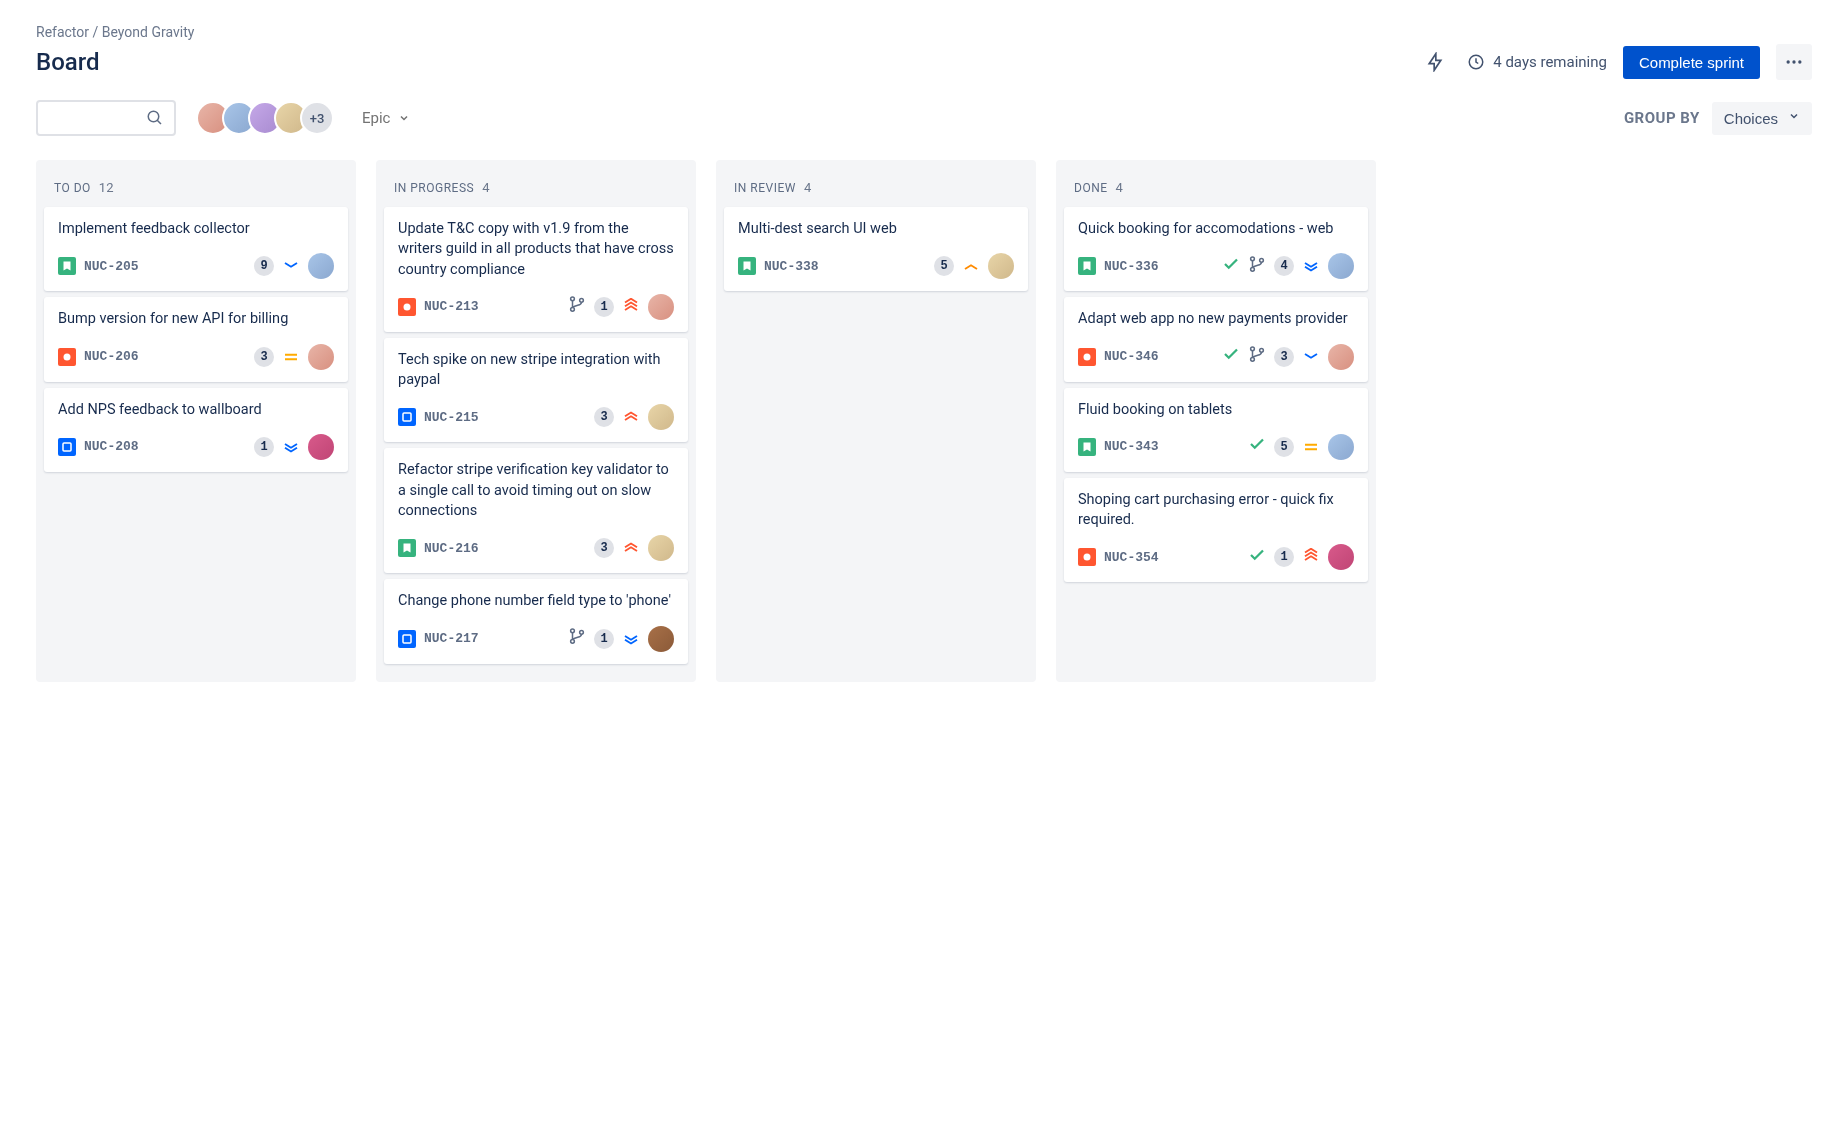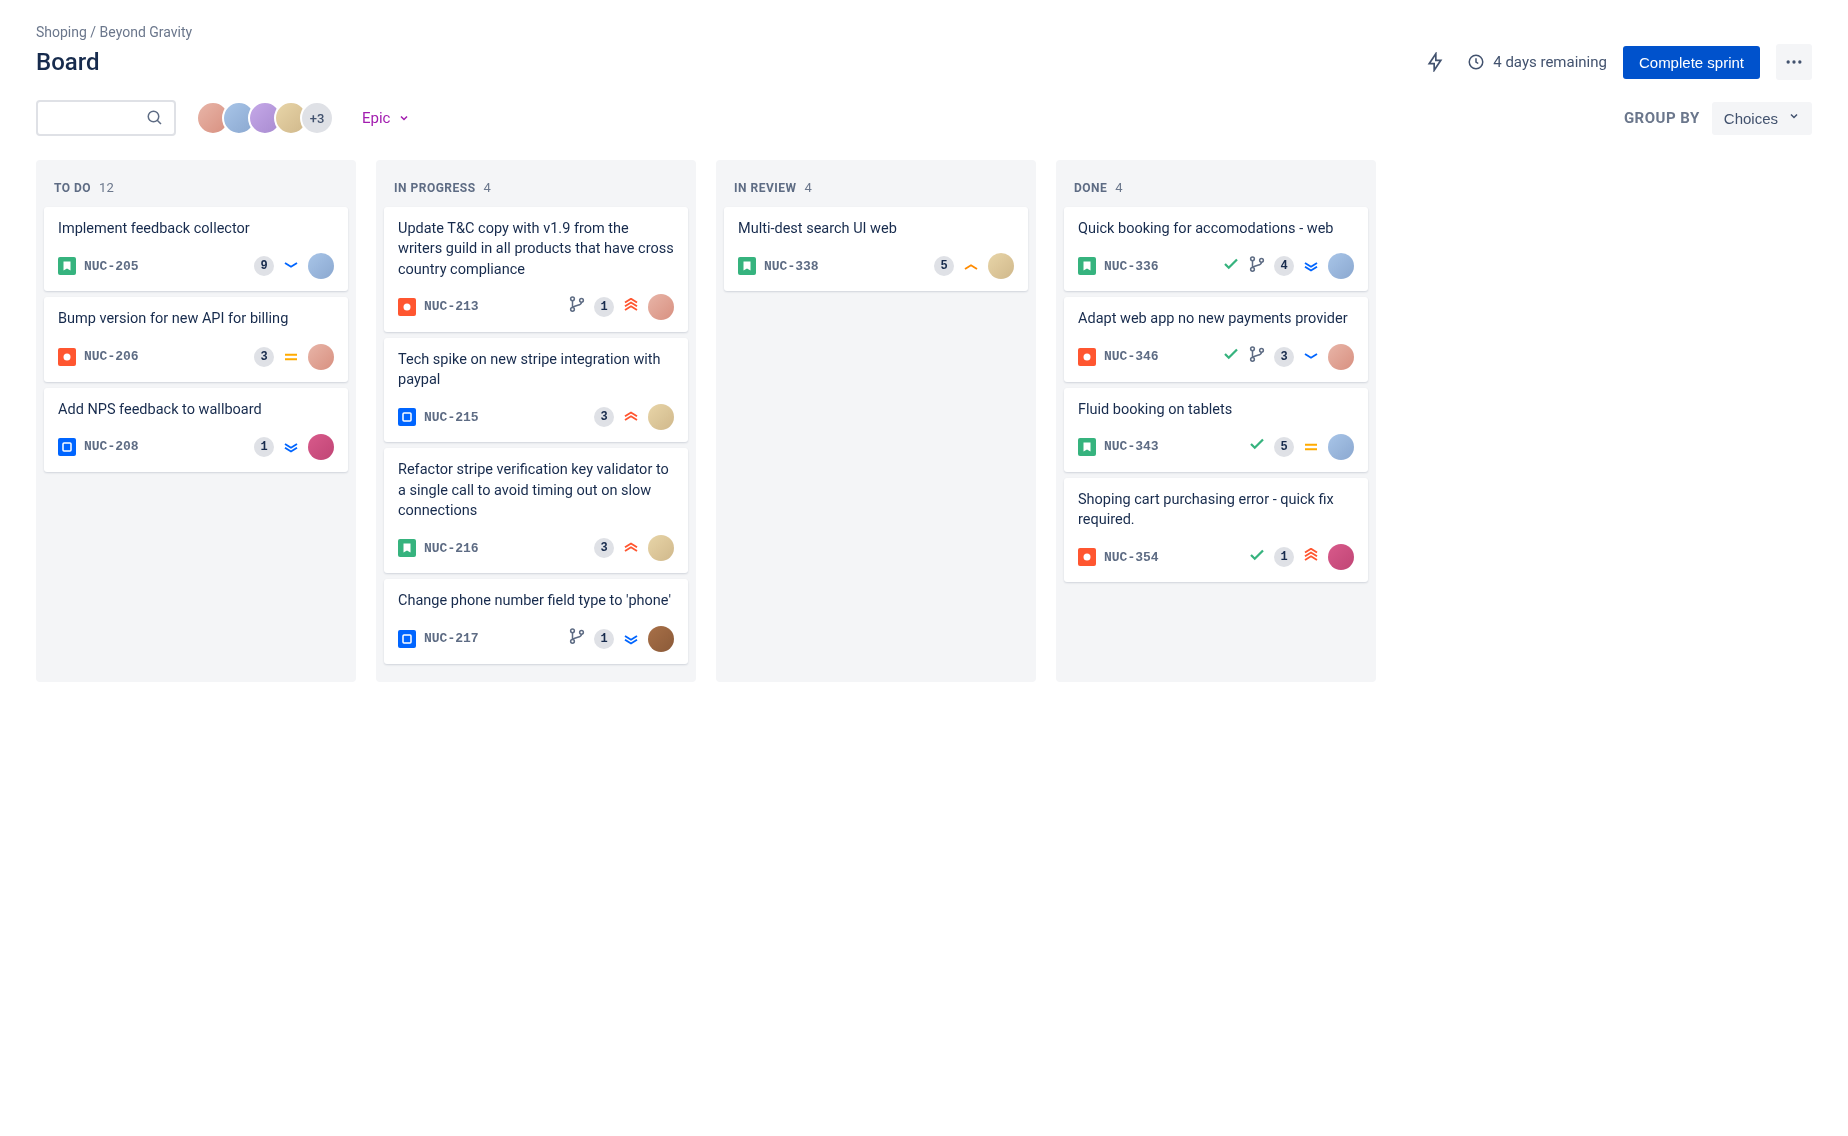--- a/index.html
+++ b/index.html
@@ -14,28 +14,28 @@
 .complete-btn { background: #0052CC; color: #fff; border: none; padding: 8px 16px; border-radius: 3px; font-size: 15px; font-weight: 400; cursor: pointer; }
 .more-btn { width: 36px; height: 36px; background: #F4F5F7; border: none; border-radius: 3px; display: flex; align-items: center; justify-content: center; cursor: pointer; color: #42526E; }
 .toolbar { display: flex; align-items: center; justify-content: space-between; margin-bottom: 24px; }
 .toolbar-left { display: flex; align-items: center; gap: 20px; }
 .search-box { width: 140px; height: 36px; border: 2px solid #DFE1E6; border-radius: 4px; display: flex; align-items: center; justify-content: flex-end; padding: 0 10px; }
 .avatar-stack { display: flex; align-items: center; }
 .avatar-stack .avatar { margin-left: -8px; border: 2px solid #fff; }
 .avatar-stack .avatar:first-child { margin-left: 0; }
 .avatar { width: 34px; height: 34px; border-radius: 50%; display: inline-block; }
 .avatar-more { width: 34px; height: 34px; border-radius: 50%; background: #DFE1E6; color: #42526E; display: inline-flex; align-items: center; justify-content: center; font-size: 13px; font-weight: 500; margin-left: -8px; border: 2px solid #fff; }
-.epic-dd { display: flex; align-items: center; gap: 8px; color: #a21caf; font-size: 15px; cursor: pointer; padding: 6px 8px; }
+.epic-dd { display: flex; align-items: center; gap: 8px; color: #737373; font-size: 15px; cursor: pointer; padding: 6px 8px; }
 .groupby-wrap { display: flex; align-items: center; gap: 12px; }
 .groupby-label { font-size: 15px; font-weight: 700; color: #6B778C; letter-spacing: 0.5px; }
 .choices-dd { background: #F4F5F7; border: none; padding: 8px 12px; border-radius: 3px; display: flex; align-items: flex-start; gap: 10px; color: #42526E; font-size: 15px; cursor: pointer; }
 .board { display: flex; gap: 20px; }
 .column { flex: 1; background: #F4F5F7; border-radius: 4px; padding: 12px 8px; max-width: 320px; }
 .col-header { display: flex; align-items: center; gap: 8px; padding: 8px 10px 12px; }
-.col-title { font-size: 12px; font-weight: 700; color: #5E6C84; letter-spacing: 0.5px; text-transform: uppercase; }
+.col-title { font-size: 12px; font-weight: 400; color: #5E6C84; letter-spacing: 0.5px; text-transform: uppercase; }
 .col-count { font-size: 13px; color: #6B778C; }
 .card { background: #fff; border-radius: 3px; box-shadow: 0 1px 2px rgba(9,30,66,0.15); padding: 12px 14px; margin-bottom: 6px; cursor: pointer; }
 .card-title { font-size: 14.5px; color: #172B4D; line-height: 1.4; margin-bottom: 14px; }
 .card-footer { display: flex; justify-content: space-between; font-family: Liberation Mono, monospace; }
 .card-key { display: flex; align-items: center; gap: 8px; }
 .key-text { font-size: 13px; font-weight: 600; color: #5E6C84; }
 .type-icon { width: 18px; height: 18px; border-radius: 2px; display: inline-flex; align-items: center; justify-content: center; }
 .type-story { background: #36B37E; }
 .type-bug { background: #FF5630; }
 .type-task { background: #0065FF; }
@@ -49,21 +49,21 @@
 .av2 { background: linear-gradient(135deg,#a8c5e8,#8ba8d0); }
 .av3 { background: linear-gradient(135deg,#c5a8e8,#a88bd0); }
 .av4 { background: linear-gradient(135deg,#e8d5a8,#d0b88b); }
 .av5 { background: linear-gradient(135deg,#d85a8b,#c04575); }
 .av6 { background: linear-gradient(135deg,#a87048,#8b5a38); }
 </style>
 </head>
 <body>
 
 <div class="breadcrumb">
-  <a>Shoping</a> / <a>Beyond Gravity</a>
+  <a>Refactor</a> / <a>Beyond Gravity</a>
 </div>
 
 <div class="header-row">
   <div class="page-title">Board</div>
   <div class="header-actions">
     <span class="icon-btn">
       <svg width="20" height="20" viewBox="0 0 24 24" fill="none" stroke="currentColor" stroke-width="2">
           <path d="M13 2 L5 14 L11 14 L11 22 L19 10 L13 10 Z"></path>
         </svg>
     </span>

